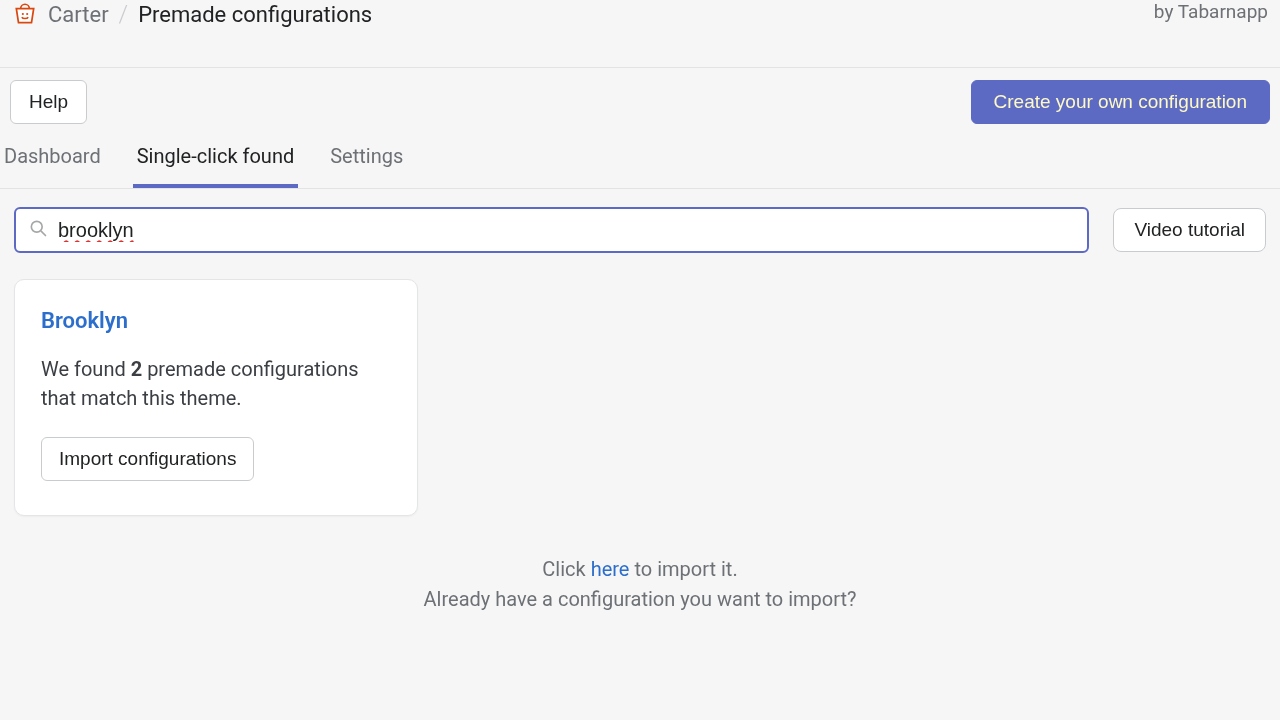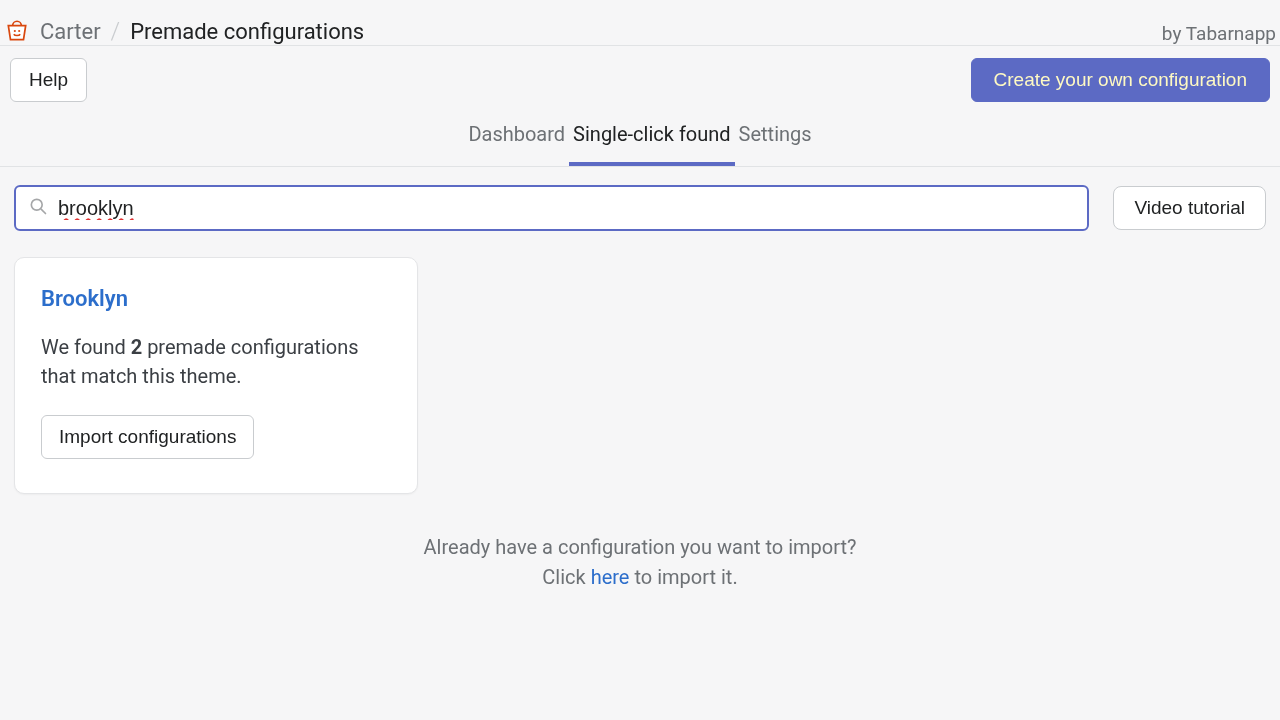--- a/index.html
+++ b/index.html
@@ -6,24 +6,24 @@
   body {
     font-family: -apple-system, BlinkMacSystemFont, "Segoe UI", Roboto, Helvetica, Arial, sans-serif;
     background: #f6f6f7;
     color: #202223;
     width: 1280px;
     height: 720px;
     overflow: hidden;
   }
   .header {
     display:flex;
-    align-items:flex-end;
+    align-items:flex-start;
     justify-content:space-between;
-    height:46px;
-    padding:0 4px;
+    height:68px;
+    padding:0 12px;
     border-bottom:1px solid #e1e3e5;
     background:#f6f6f7;
   }
   .header-left {display:flex;align-items:center;gap:10px;}
   .logo {
     width:26px;height:26px;display:flex;align-items:center;justify-content:center;
   }
   .breadcrumb {font-size:22px;color:#6d7175;display:flex;align-items:center;gap:10px;}
   .breadcrumb .store {color:#6d7175;}
   .breadcrumb .sep {color:#c9cccf;font-size:24px;font-weight:300;}
@@ -36,21 +36,21 @@
   .toolbar-left {display:flex;gap:22px;}
   .btn {
     background:#fff;border:1px solid #c9cccf;border-radius:6px;
     padding:10px 18px;font-size:19px;color:#202223;cursor:pointer;
   }
   .btn-primary {
     background:#5c6ac4;border:1px solid #5c6ac4;color:#fef9c3;
     padding:10px 22px;border-radius:6px;font-size:19px;cursor:pointer;
   }
   .tabs {
-    display:flex;justify-content:center;
+    display:flex;gap:28px;
     border-bottom:1px solid #e1e3e5;
     padding:0 0 0 0;
   }
   .tab {
     font-size:20px;color:#6d7175;padding:10px 4px 16px 4px;cursor:pointer;
     border-bottom:4px solid transparent;
   }
   .tab.active {color:#202223;border-bottom:4px solid #5c6ac4;}
   .search-row {
     display:flex;align-items:center;gap:24px;
@@ -140,17 +140,17 @@
   <div class="card">
     <div class="card-title">Brooklyn</div>
     <div class="card-body">
       <span>We found </span><span class="count">2</span><span> premade configurations that match this theme.</span>
     </div>
     <button class="btn">Import configurations</button>
   </div>
 </div>
 
 <div class="footer-note">
-  <div>Already have a configuration you want to import?</div>
   <div>
     <span>Click </span><a>here</a><span> to import it.</span>
   </div>
+  <div>Already have a configuration you want to import?</div>
 </div>
 
 </body></html>

